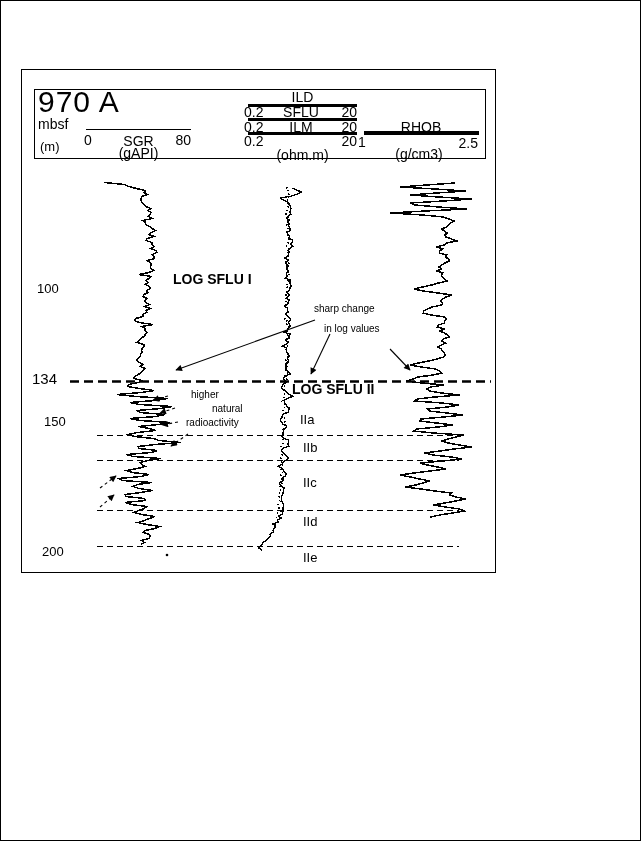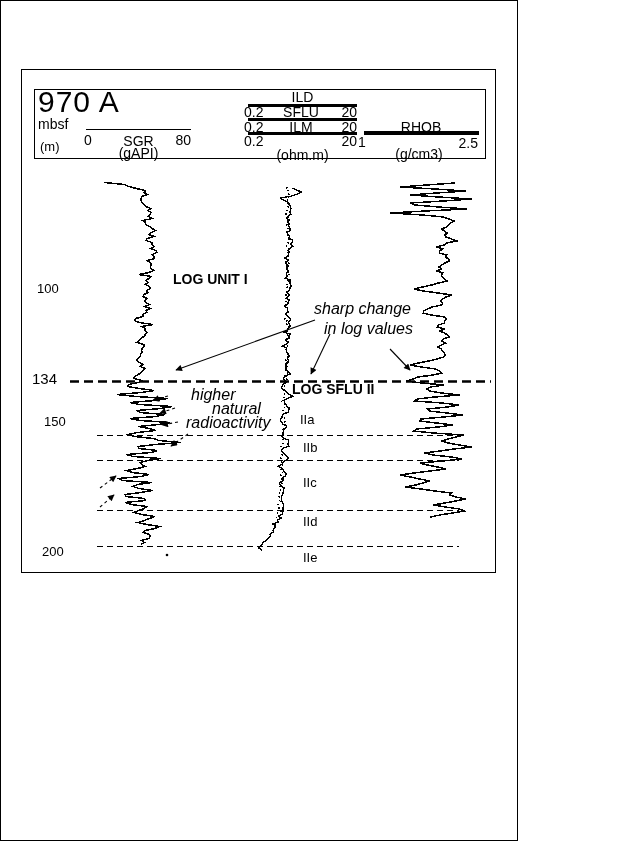--- a/index.html
+++ b/index.html
@@ -1,27 +1,27 @@
 <!DOCTYPE html>
 <html><head>
 <meta charset="utf-8">
 <style>
   html,body{margin:0;padding:0;background:#fff;}
-  .page{position:relative;width:518px;height:841px;background:#ffffff;
+  .page{position:relative;width:641px;height:841px;background:#ffffff;
         border:1px solid #000;box-sizing:border-box;
         font-family:"Liberation Sans",sans-serif;color:#000;overflow:hidden;}
   .abs{position:absolute;white-space:nowrap;}
   .figure-box{position:absolute;left:20px;top:68px;width:475px;height:504px;
               border:1px solid #000;box-sizing:border-box;background:#fff;}
   .header-box{position:absolute;left:33px;top:88px;width:452px;height:70px;
               border:1px solid #000;box-sizing:border-box;background:#fff;}
   .title{font-size:30px;line-height:30px;letter-spacing:1px;}
   .t14{font-size:14px;line-height:15px;}
   .t13{font-size:13px;line-height:14px;}
-  .t12{font-size:16px;line-height:13px;font-style:italic;}
+  .t12{font-size:10px;line-height:13px;}
   .t11{font-size:14px;line-height:12px;}
   .t17{font-size:15px;line-height:18px;}
   .bold{font-weight:bold;}
   .hline{position:absolute;background:#000;}
   .ctr{text-align:center;}
   .rt{text-align:right;}
   svg{display:block;}
 </style>
 </head>
 <body>
@@ -96,21 +96,21 @@
   <div class="hline" style="left:363px;top:130px;width:115px;height:4px;"></div>
   <div class="abs t11" style="left:357px;top:135px;">1</div>
   <div class="abs t11 rt" style="left:447px;top:136px;width:30px;">2.5</div>
   <div class="abs t11 ctr" style="left:363px;top:147px;width:110px;">(g/cm3)</div>
 
   <div class="abs t13" style="left:36px;top:281px;">100</div>
   <div class="abs t17" style="left:31px;top:369px;">134</div>
   <div class="abs t13" style="left:43px;top:414px;">150</div>
   <div class="abs t13" style="left:41px;top:544px;">200</div>
 
-  <div class="abs t14 bold" style="left:172px;top:271px;">LOG UNIT I</div>
+  <div class="abs t14 bold" style="left:172px;top:271px;">LOG SFLU I</div>
   <div class="abs t14 bold" style="left:291px;top:381px;">LOG SFLU II</div>
 
   <div class="abs t12" style="left:313px;top:301px;">sharp change</div>
   <div class="abs t12" style="left:323px;top:321px;">in log values</div>
 
   <div class="abs t12" style="left:190px;top:387px;">higher</div>
   <div class="abs t12" style="left:187px;top:401px;padding-left:24px;">natural</div>
   <div class="abs t12" style="left:185px;top:415px;">radioactivity</div>
 
   <div class="abs t13" style="left:299px;top:412px;">IIa</div>

